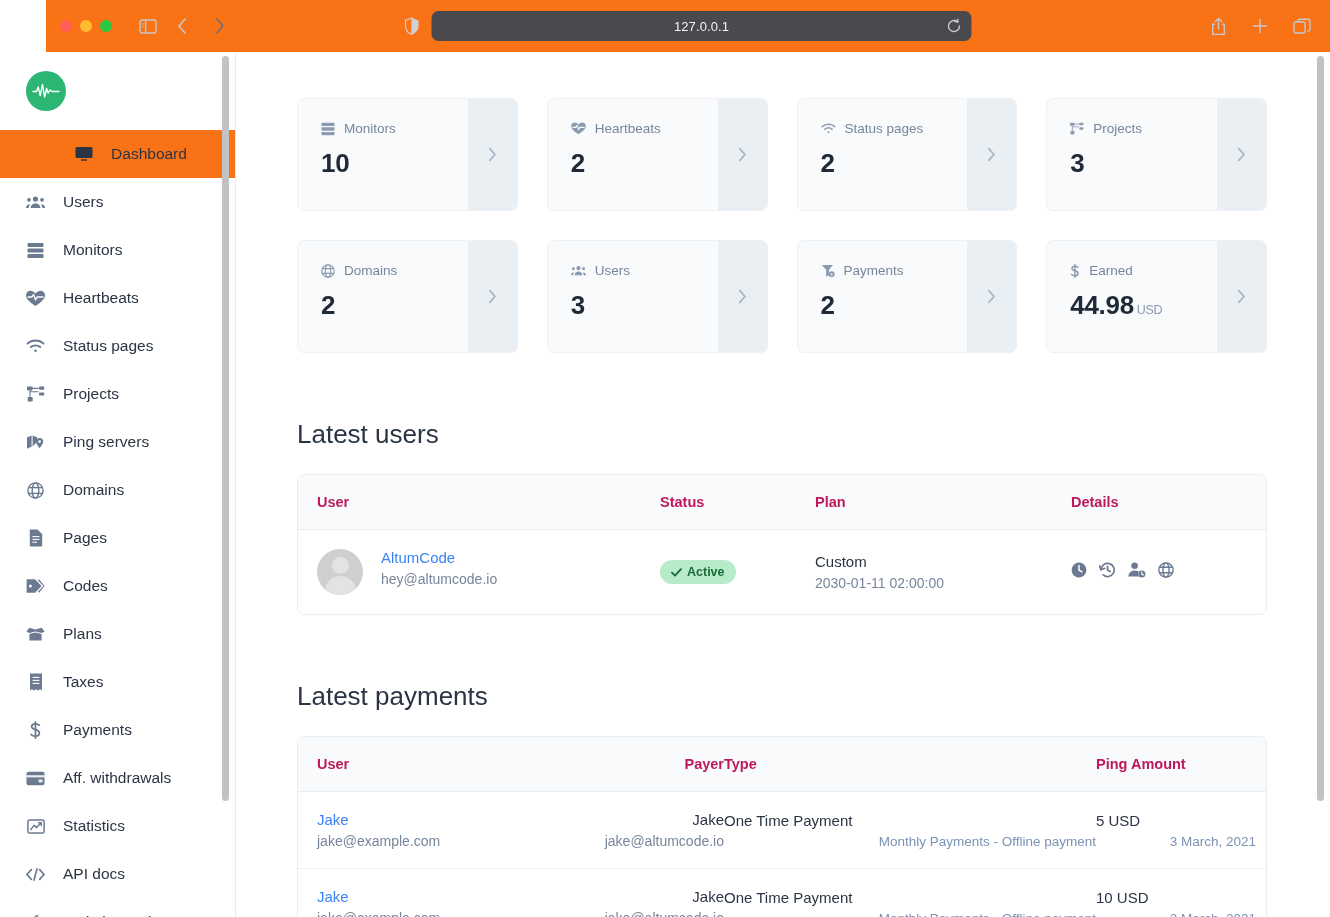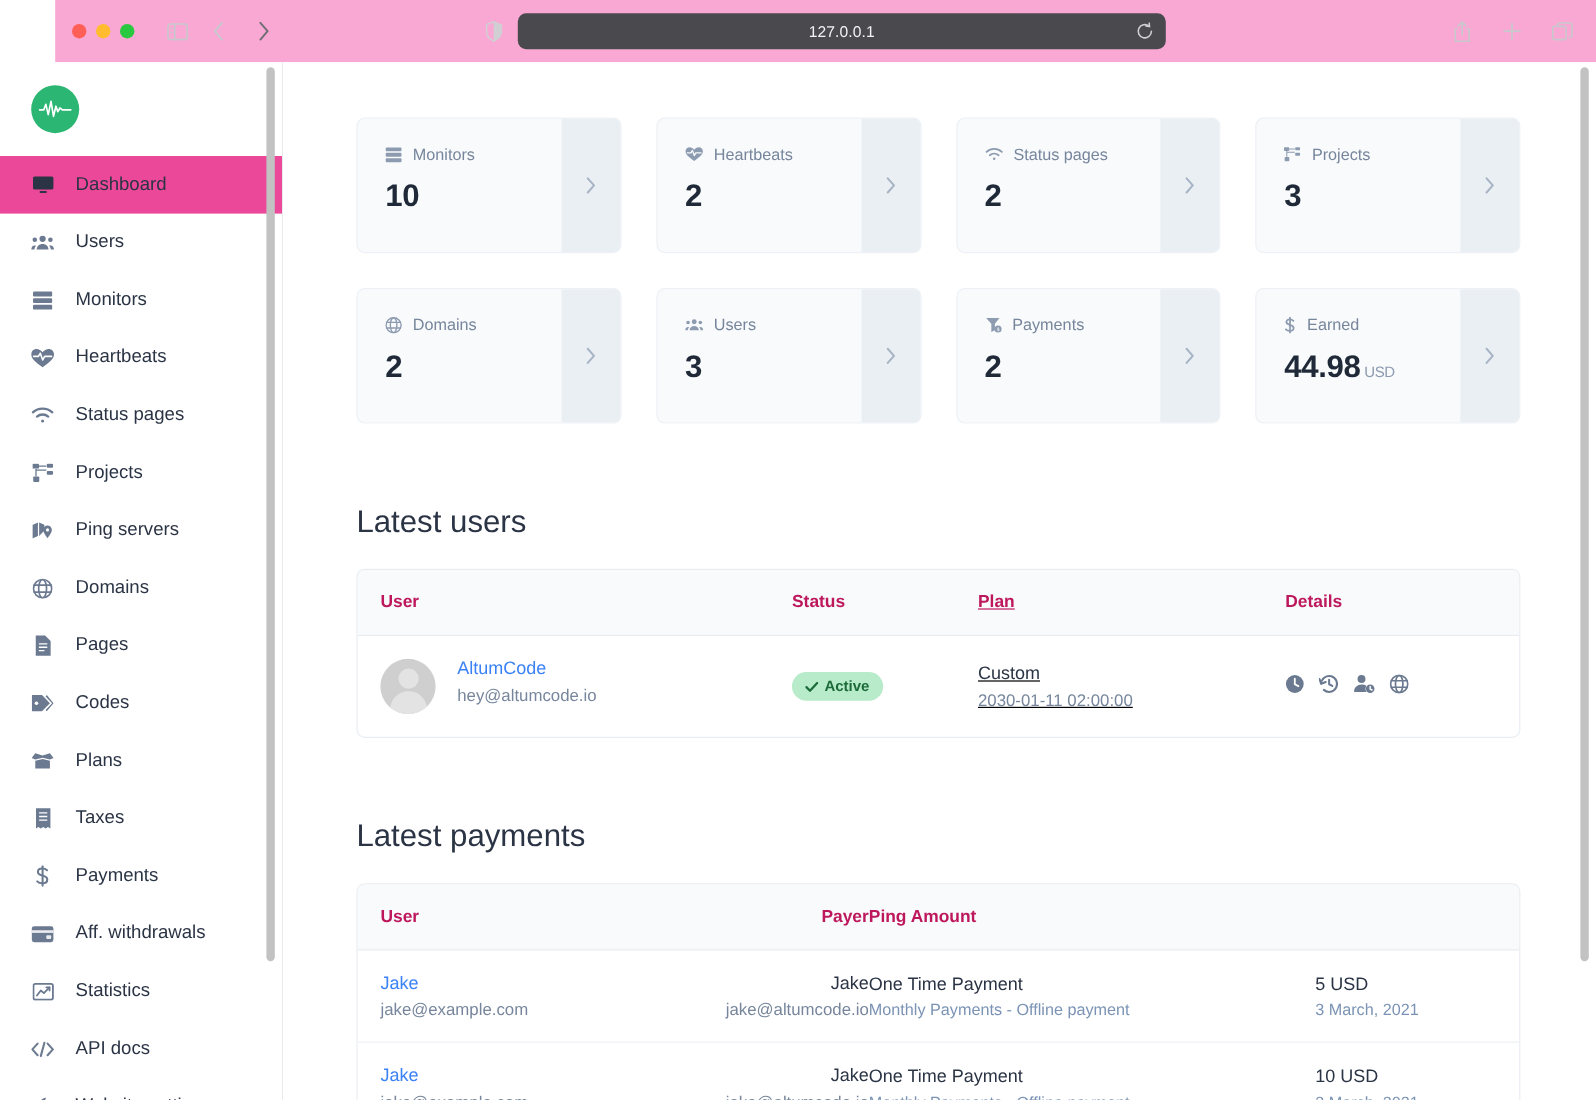--- a/index.html
+++ b/index.html
@@ -6,21 +6,21 @@
   html, body {
     width: 1330px; height: 917px;
     overflow: hidden;
     font-family: "Liberation Sans", sans-serif;
     background: #ffffff;
   }
 
   
   .browser-chrome {
     height: 52px;
-    background: #f9a8d4;
+    background: #f97316;
     display: flex;
     align-items: center;
     padding: 0 14px;
     position: relative;
     margin-left: 46px;
   }
   .traffic-lights { display: flex; gap: 8px; align-items: center; margin-right: 22px; }
   .tl { width: 12px; height: 12px; border-radius: 50%; }
   .tl.red { background: #ff5f57; }
   .tl.yellow { background: #febc2e; }
@@ -79,21 +79,21 @@
   .nav-list { list-style: none; }
   .nav-item {
     display: flex; align-items: center;
     height: 48px;
     padding-left: 26px;
     gap: 18px;
     color: #2b3445;
     font-size: 15.5px;
     cursor: pointer;
   }
-  .nav-item.active { background: #ec4899; }
+  .nav-item.active { background: #f97316; justify-content: center; }
   .nav-item .ni-icon {
     width: 19px; flex: 0 0 19px;
     display: flex; align-items: center; justify-content: center;
     color: #6b7a90;
   }
   .nav-item.active .ni-icon { color: #2b3445; }
   .nav-label { white-space: nowrap; }
 
   .sidebar-scrollbar {
     position: absolute; top: 4px; right: 6px;
@@ -162,21 +162,21 @@
   .dt-row {
     display: flex; align-items: center;
     padding: 19px 0;
     border-bottom: 1px solid #eef1f5;
   }
   .dt-row:last-child { border-bottom: none; }
 
   
   .u-c1 { width: 362px; padding-left: 19px; }
   .u-c2 { width: 155px; }
-  .u-c3 { width: 246px; text-decoration: underline; }
+  .u-c3 { width: 246px; }
   .u-c4 { width: 180px; margin-left: 10px; }
 
   
   .p-c1 { width: 212px; padding-left: 19px; }
   .p-c2 { width: 214px; text-align: right; }
   .p-c3 { width: 372px; }
   .p-c4 { width: 160px; }
 
   .user-cell { display: flex; align-items: flex-start; gap: 18px; }
   .avatar {
@@ -192,21 +192,21 @@
   .avatar::after {
     content: ""; position: absolute;
     width: 31px; height: 22px;
     border-radius: 16px 16px 0 0;
     background: #e3e3e3; left: 7.5px; top: 27px;
   }
   .link-name { color: #3b82f6; font-size: 15px; margin-bottom: 5px; }
   .sub-text { color: #77869c; font-size: 14px; }
   .plain-name { color: #2b3445; font-size: 15px; margin-bottom: 5px; }
   .main-text { color: #2b3445; font-size: 15px; margin-bottom: 5px; }
-  .sub-link { color: #7b93b5; font-size: 13.5px; }
+  .sub-link { color: #7b93b5; font-size: 13.5px; text-align: right; }
 
   .badge-active {
     display: inline-flex; align-items: center; gap: 5px;
     background: #b8ebc9;
     color: #1c6b3a;
     font-size: 12.5px; font-weight: bold;
     padding: 5px 11px;
     border-radius: 20px;
   }
   .detail-icons { display: flex; gap: 12px; color: #6b7a90; align-items: center; }
@@ -742,20 +742,21 @@
         </div>
       </div>
     </section>
 
     <h2 class="section-title">Latest payments</h2>
 
     <section class="data-table">
       <div class="dt-head">
         <div class="th p-c1">User</div>
         <div class="th p-c2">Payer</div>
+        <div class="th p-c3">Type</div>
         <div class="th p-c4">Ping Amount</div>
       </div>
 
       <div class="dt-row">
         <div class="p-c1">
           <div class="link-name">Jake</div>
           <div class="sub-text">jake@example.com</div>
         </div>
         <div class="p-c2">
           <div class="plain-name">Jake</div>

